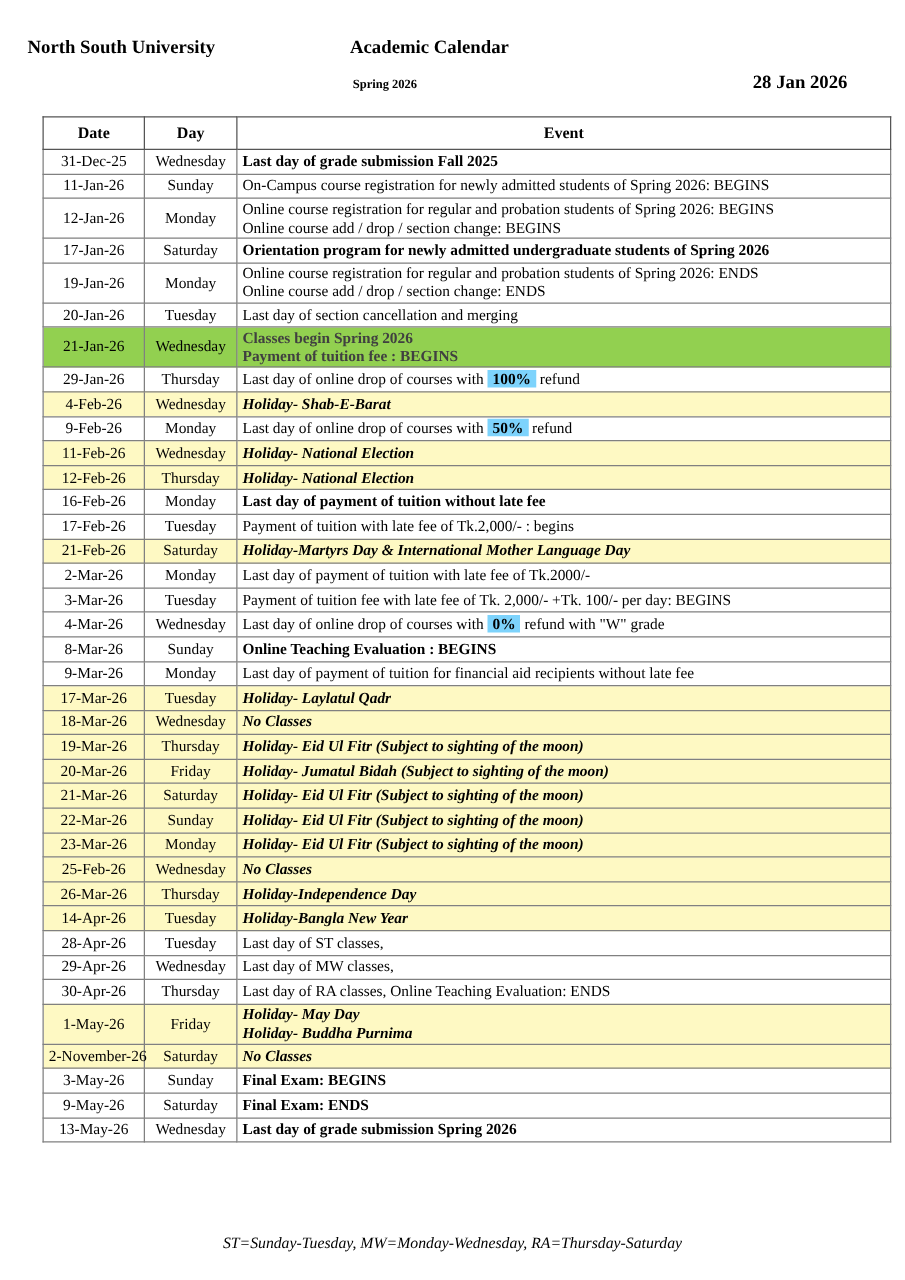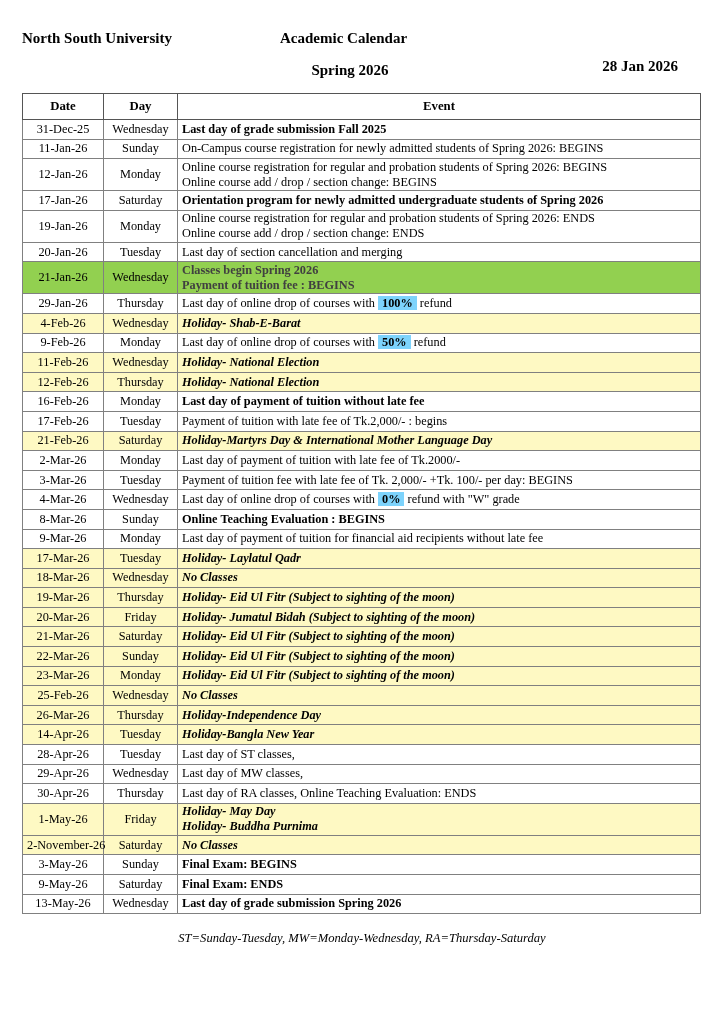--- a/index.html
+++ b/index.html
@@ -46,29 +46,28 @@
     right: 24px;
     margin-top: 28px;
   }
   .page-subheader {
     position: absolute;
     top: 62px;
     left: 0;
     width: 616px;
     text-align: center;
     font-weight: bold;
-    font-size: 15px;
-    padding-left: 42px;
+    font-size: 10px;
   }
 
   
   .cal-wrap {
     position: absolute;
     top: 93px;
-    left: 22px;
+    left: 34px;
     width: 678px;
   }
   table.calendar {
     border-collapse: collapse;
     width: 678px;
     table-layout: fixed;
   }
   table.calendar td, table.calendar th {
     border: 1px solid #808080;
     padding: 0 4px;
@@ -106,21 +105,21 @@
   .b    { font-weight: bold; }
   .bi   { font-weight: bold; font-style: italic; }
   .red  { color: #404040; }
   .hl   { background: #7dd3fc; padding: 0 4px; font-weight: bold; }
 
   .evt-line { display: block; }
 
   
   .footer-note {
     position: absolute;
-    top: 931px;
+    top: 987px;
     left: 0;
     width: 724px;
     text-align: center;
     font-style: italic;
     font-size: 12.6px;
   }
 </style>
 </head>
 <body>
 

